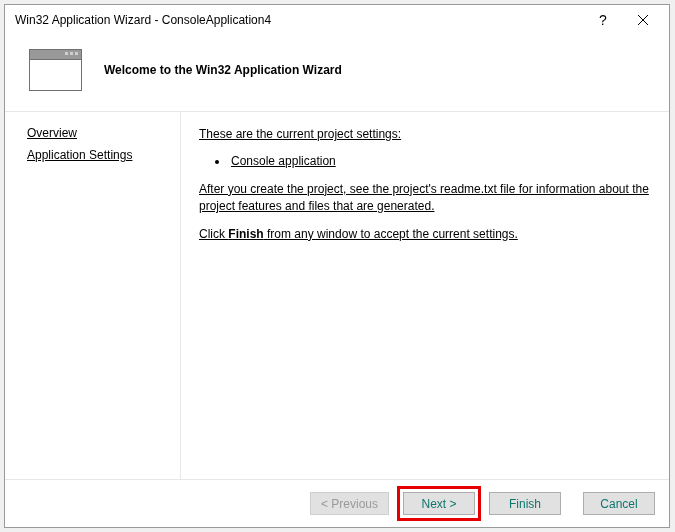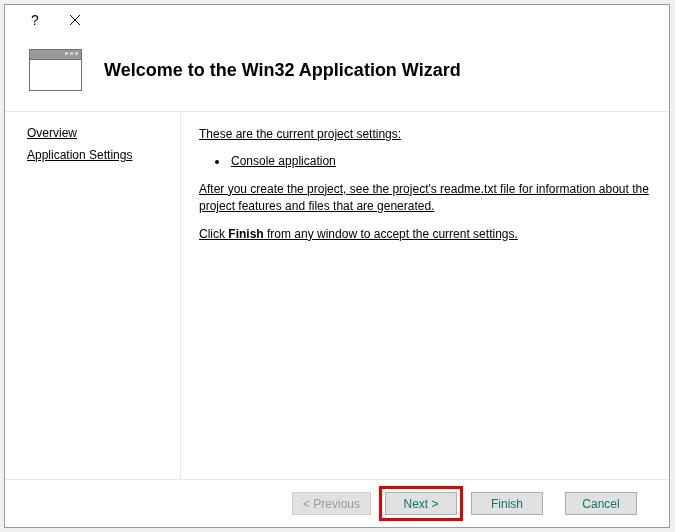--- a/index.html
+++ b/index.html
@@ -70,21 +70,21 @@
       border: 1px solid #707070;
       border-top: none;
     }
     .header-icon .d1, .header-icon .d2, .header-icon .d3 {
       position: absolute; top: 3px; width: 3px; height: 3px; background: #cfcfcf;
     }
     .header-icon .d1 { right: 14px; }
     .header-icon .d2 { right: 9px; }
     .header-icon .d3 { right: 4px; }
     .header h1 {
-      font-size: 18px;
+      font-size: 12px;
       font-weight: bold;
       color: #000;
     }
     .content {
       flex: 1;
       display: flex;
       border-top: 1px solid #e8e8e8;
     }
     .sidebar {
       width: 176px;
@@ -111,21 +111,21 @@
       margin: 4px 0 10px 0;
     }
     .bullets li { list-style: disc; padding-left: 2px; }
     .footer {
       height: 48px;
       border-top: 1px solid #e8e8e8;
       display: flex;
       align-items: center;
       justify-content: flex-end;
       gap: 8px;
-      padding: 0 32px;
+      padding: 0 14px;
     }
     .btnf {
       min-width: 72px;
       height: 23px;
       border: 1px solid #adadad;
       background: #e1e1e1;
       font-size: 12px;
       color: #0f766e;
       display: flex;
       align-items: center;
@@ -145,20 +145,21 @@
     }
     .highlight-next .btnf { background: #e1e1e1; }
     b { font-weight: bold; }
   </style>
 </head>
 <body>
 
 <div class="dialog">
 
   <div class="titlebar">
+    <div class="title">Win32 Application Wizard - ConsoleApplication4</div>
     <div class="btn">?</div>
     <div class="btn close">
       <svg viewBox="0 0 10 10">
         <line x1="0" y1="0" x2="10" y2="10" stroke="#000" stroke-width="1"></line>
         <line x1="10" y1="0" x2="0" y2="10" stroke="#000" stroke-width="1"></line>
       </svg>
     </div>
   </div>
 
   <div class="header">

